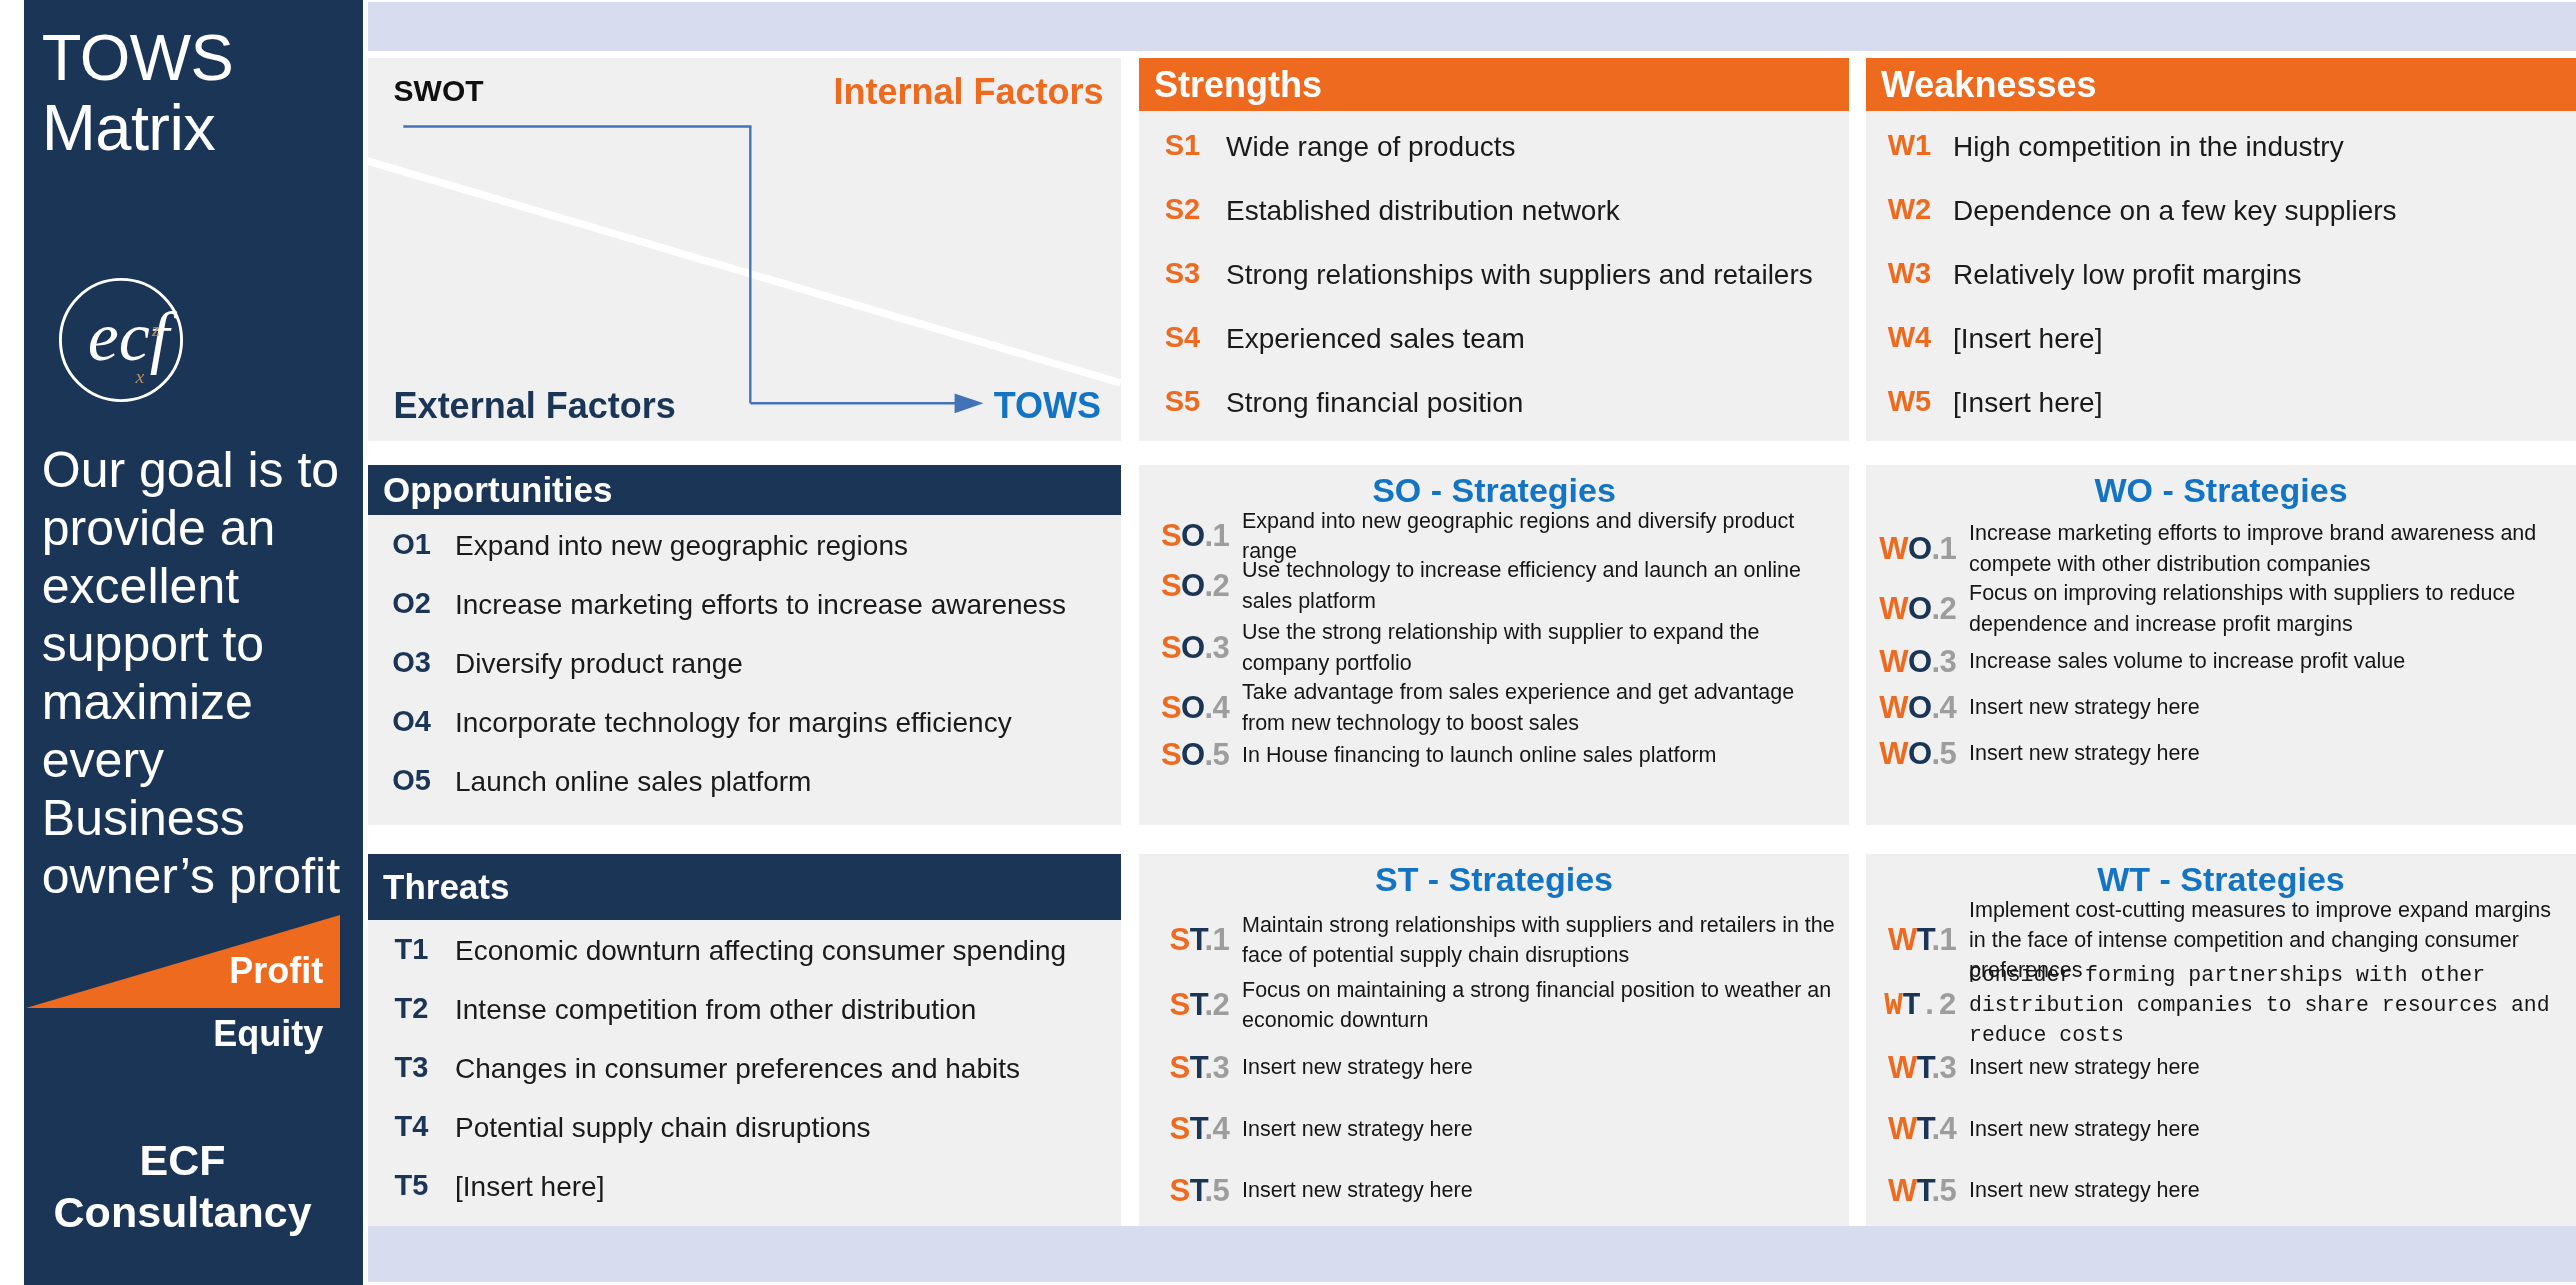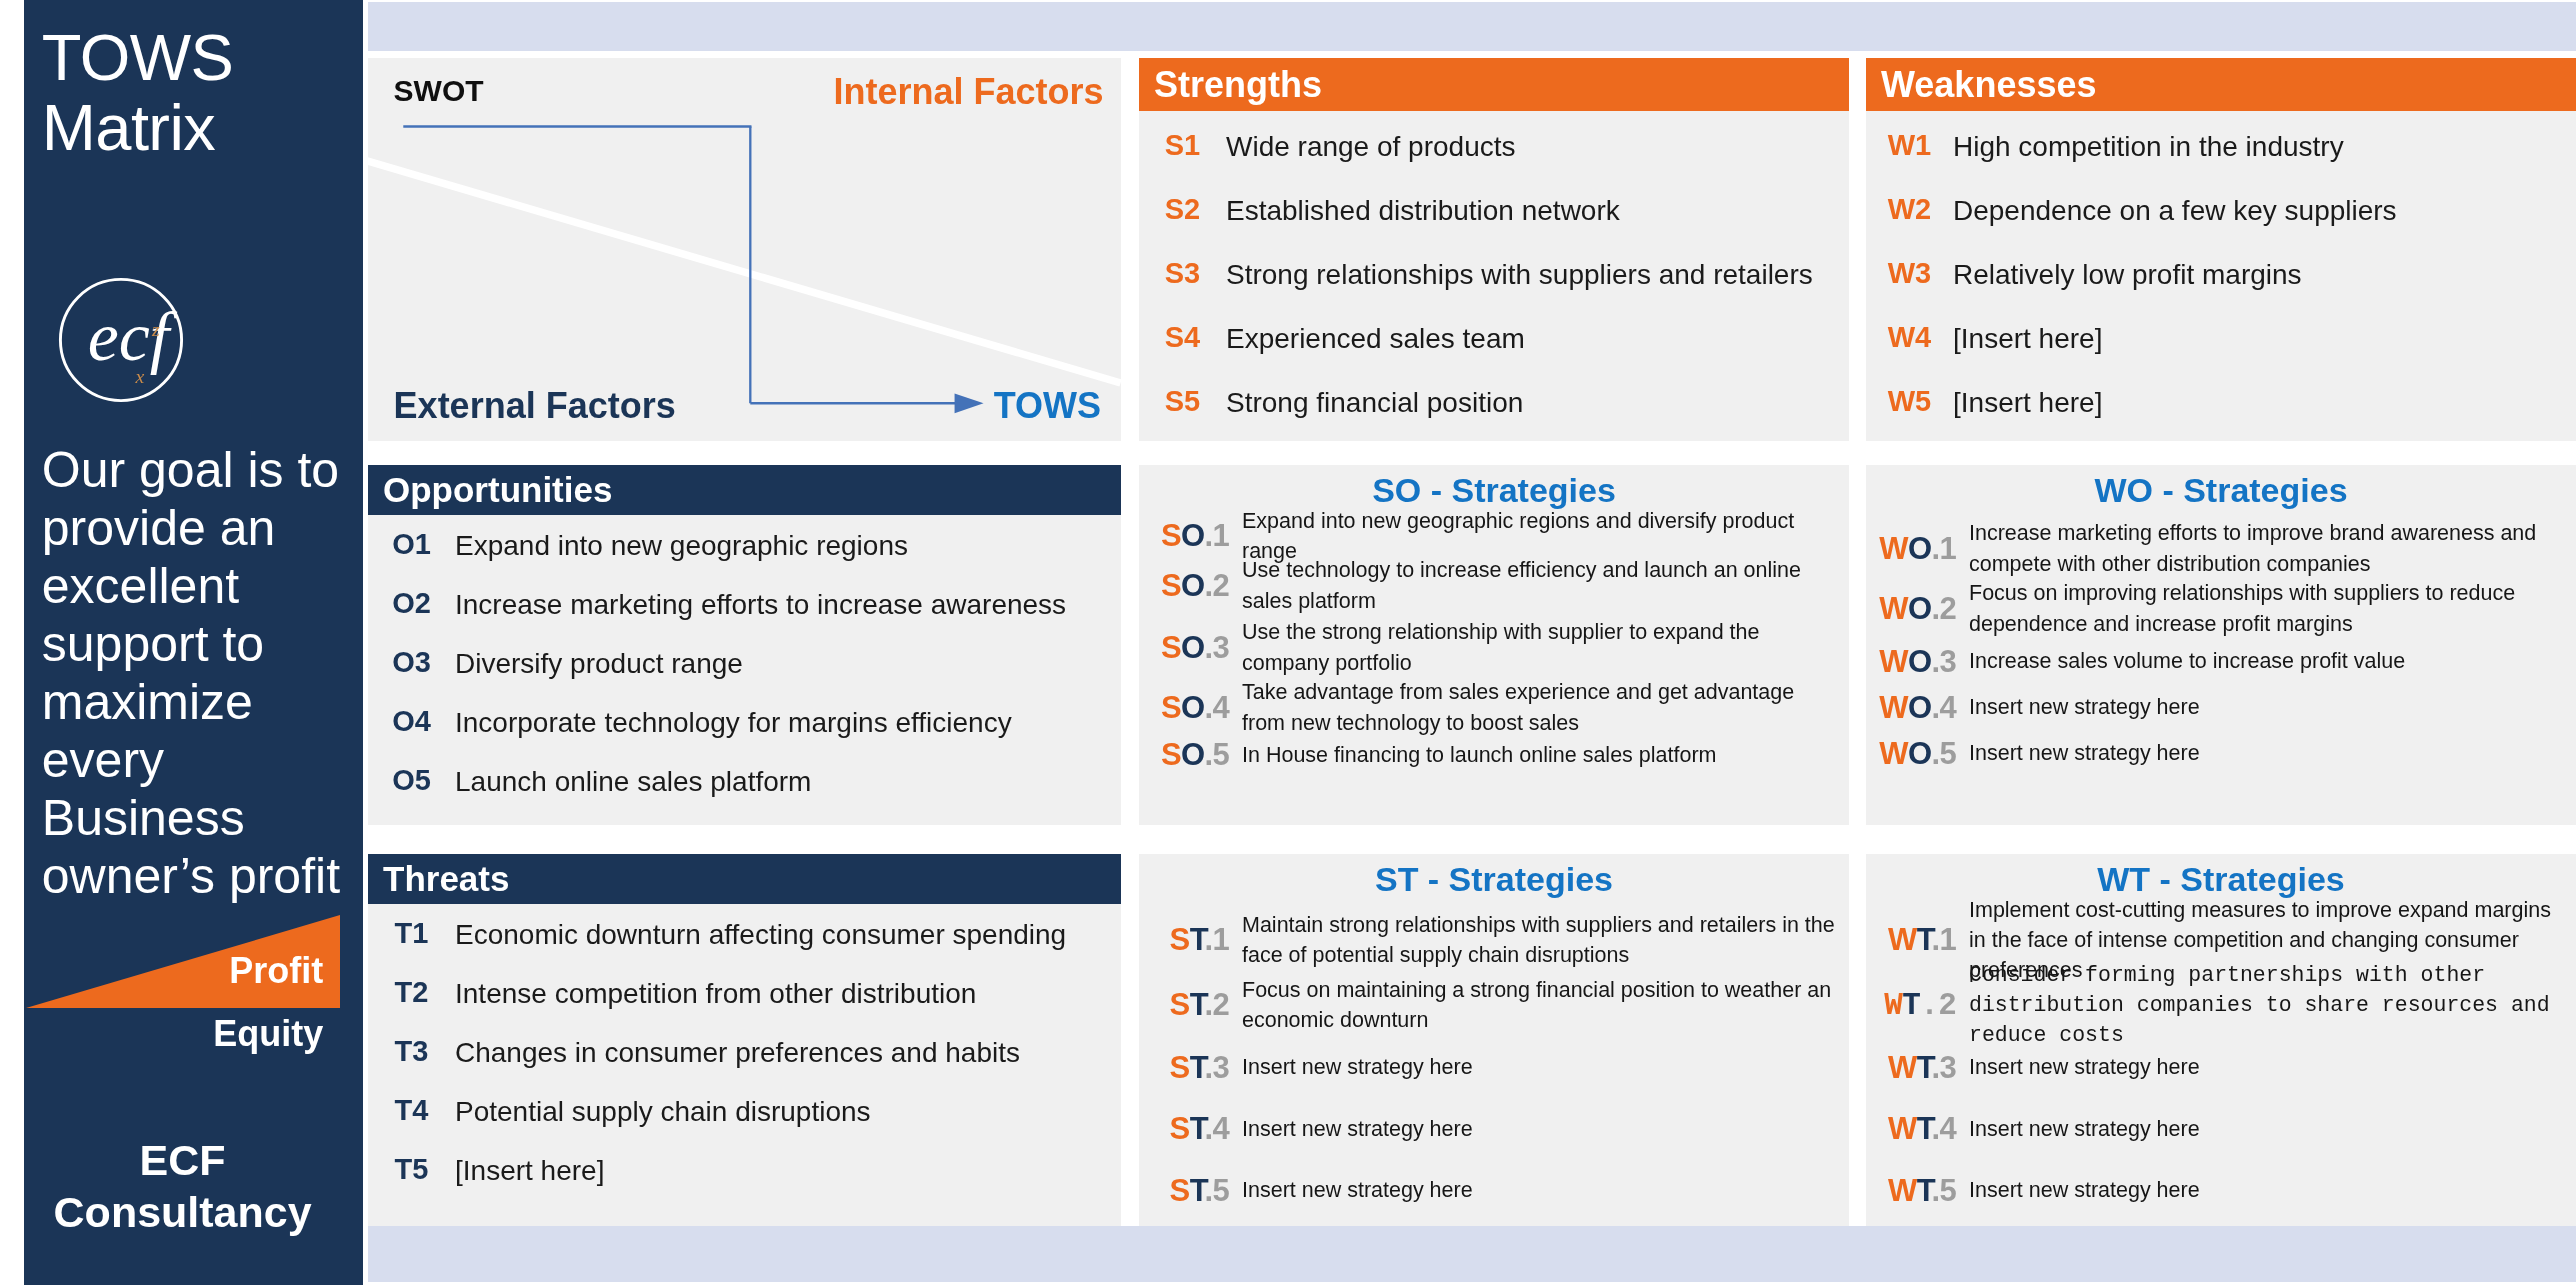--- a/index.html
+++ b/index.html
@@ -393,21 +393,21 @@
         <div class="strat-text">Insert new strategy here</div>
       </div>
       <div class="strat-row">
         <div class="strat-code"><span class="c1">W</span><span class="c2">O</span><span class="c3">.5</span></div>
         <div class="strat-text">Insert new strategy here</div>
       </div>
     </div>
   </div>
 
   <div class="panel col-a row-3">
-    <div class="panel-head head-navy" style="height:50px;font-size:35px;">Threats</div>
+    <div class="panel-head head-navy" style="height:66px;font-size:35px;">Threats</div>
     <div class="factor-list" style="padding-top:12.8px;">
       <div class="factor-row" style="height:59px;">
         <div class="factor-code code-navy">T1</div>
         <div class="factor-text">Economic downturn affecting consumer spending</div>
       </div>
       <div class="factor-row" style="height:59px;">
         <div class="factor-code code-navy">T2</div>
         <div class="factor-text">Intense competition from other distribution</div>
       </div>
       <div class="factor-row" style="height:59px;">

